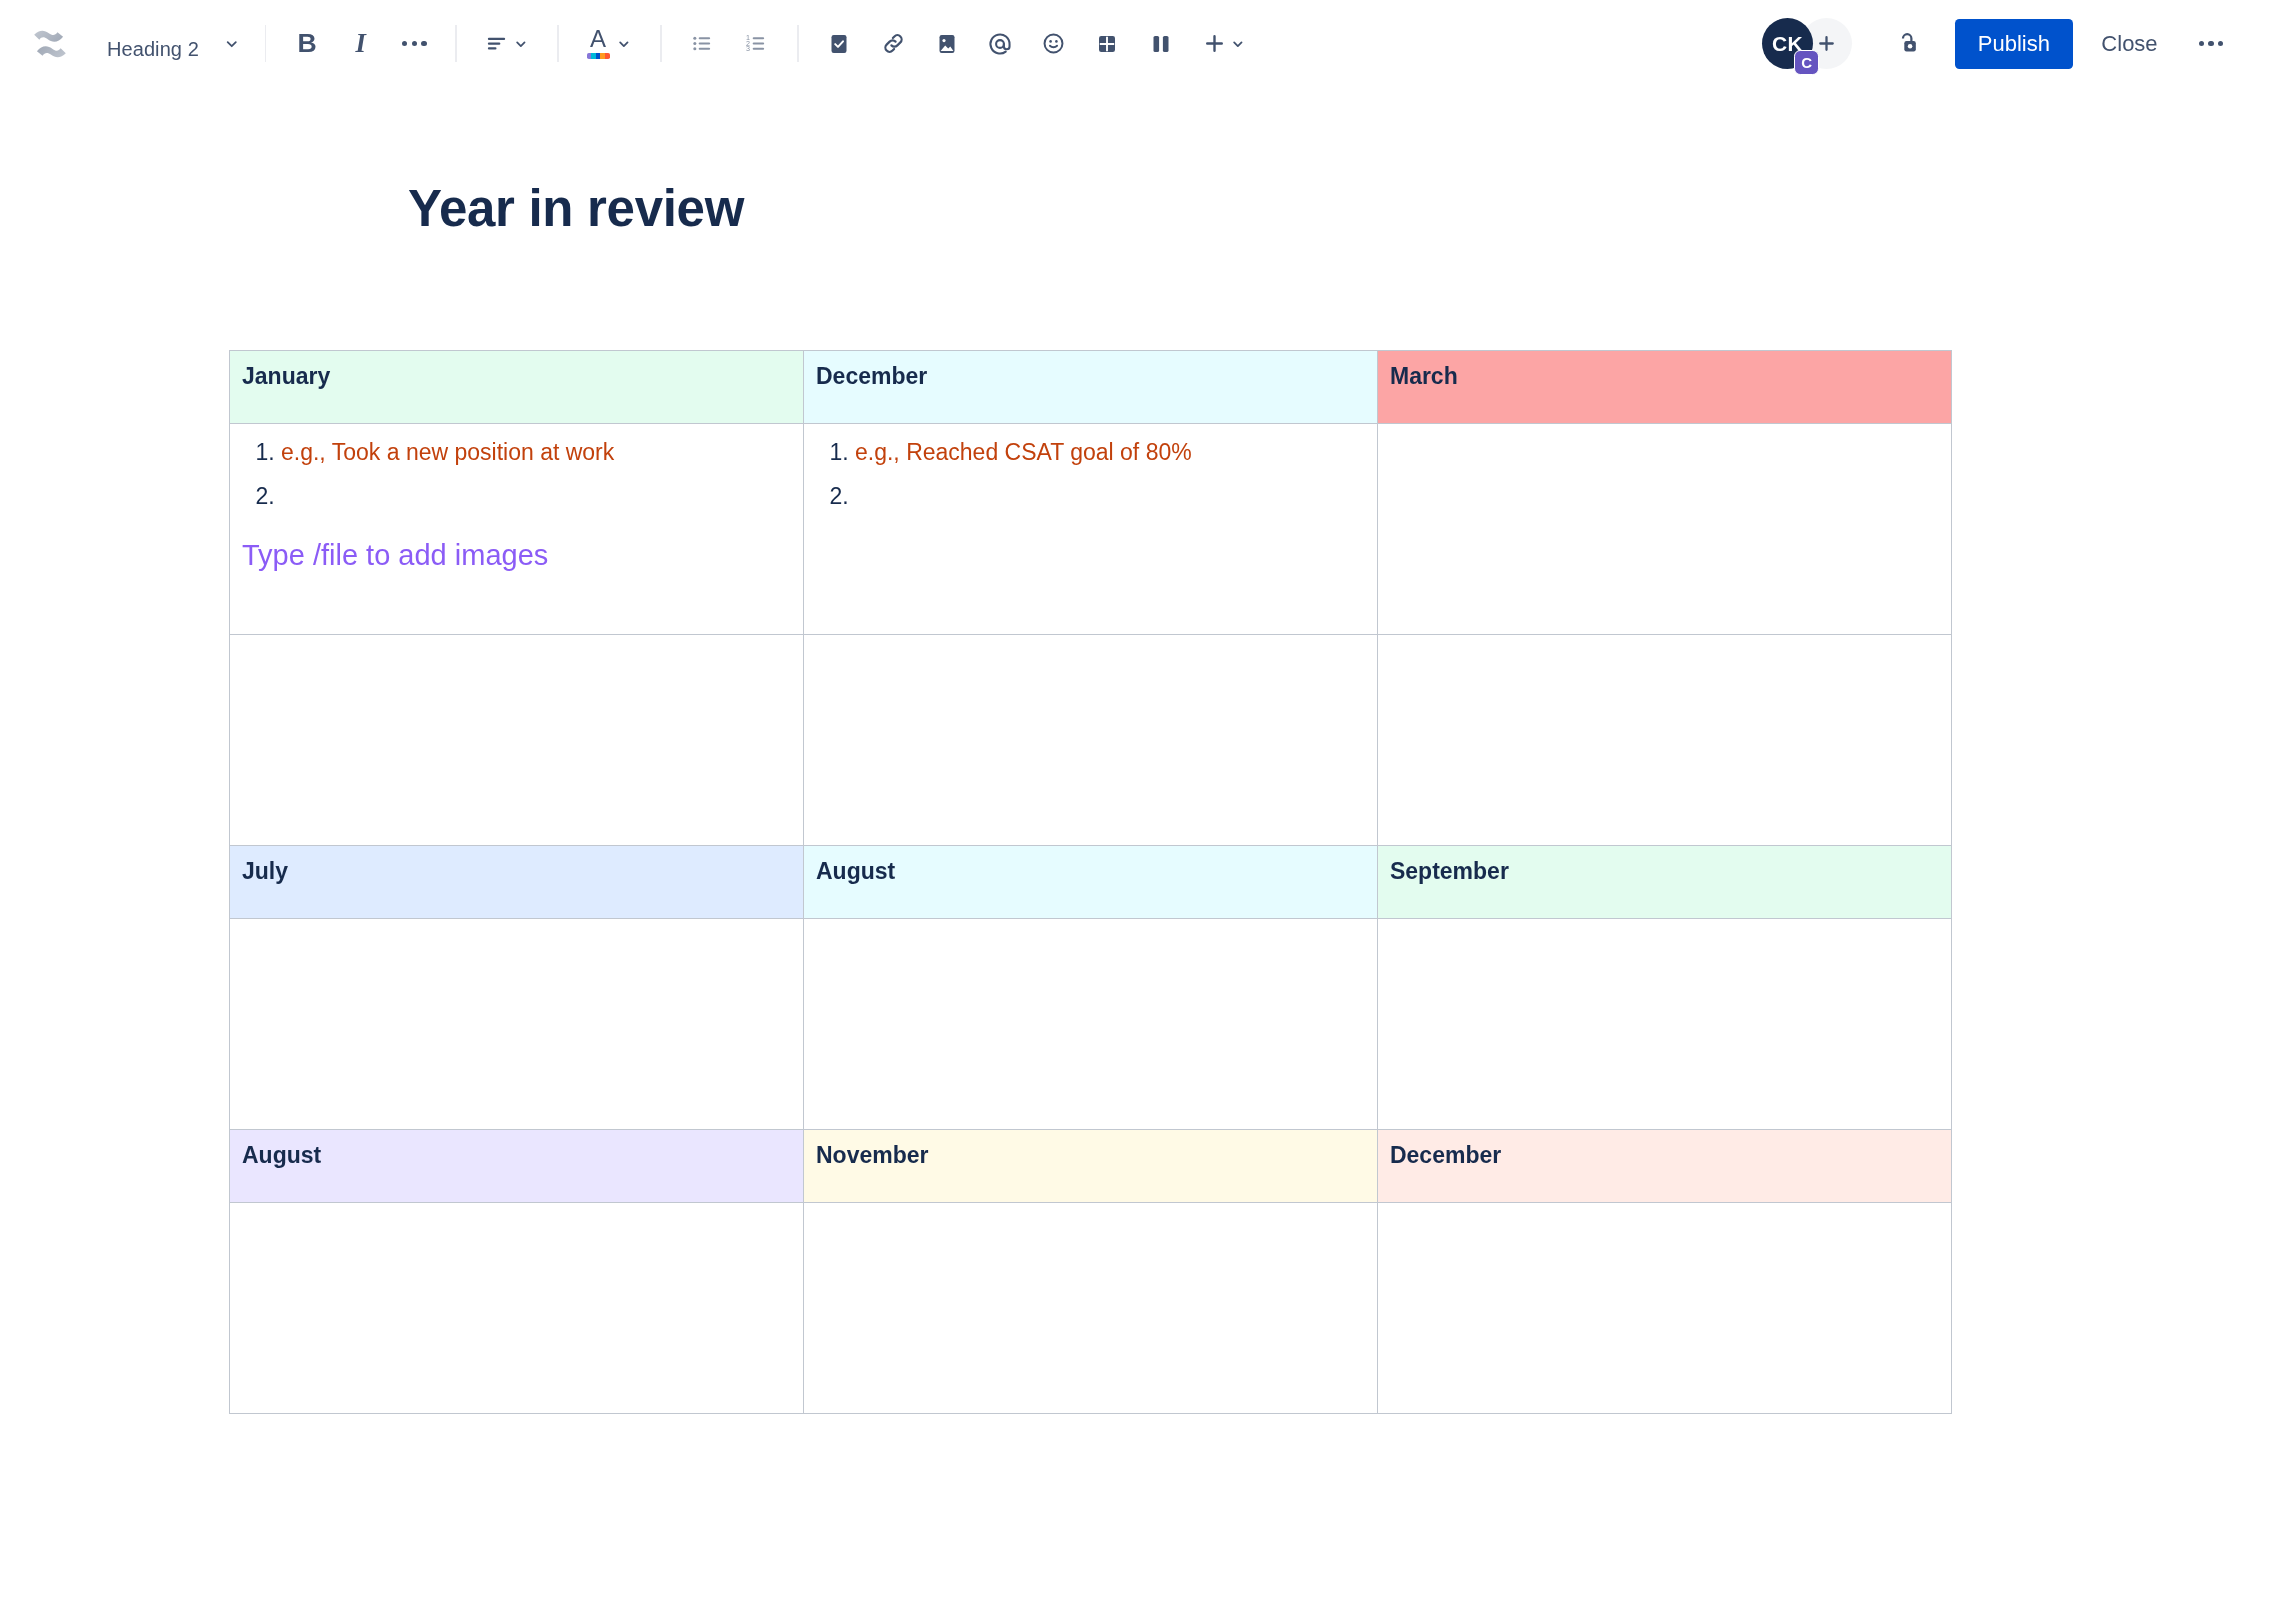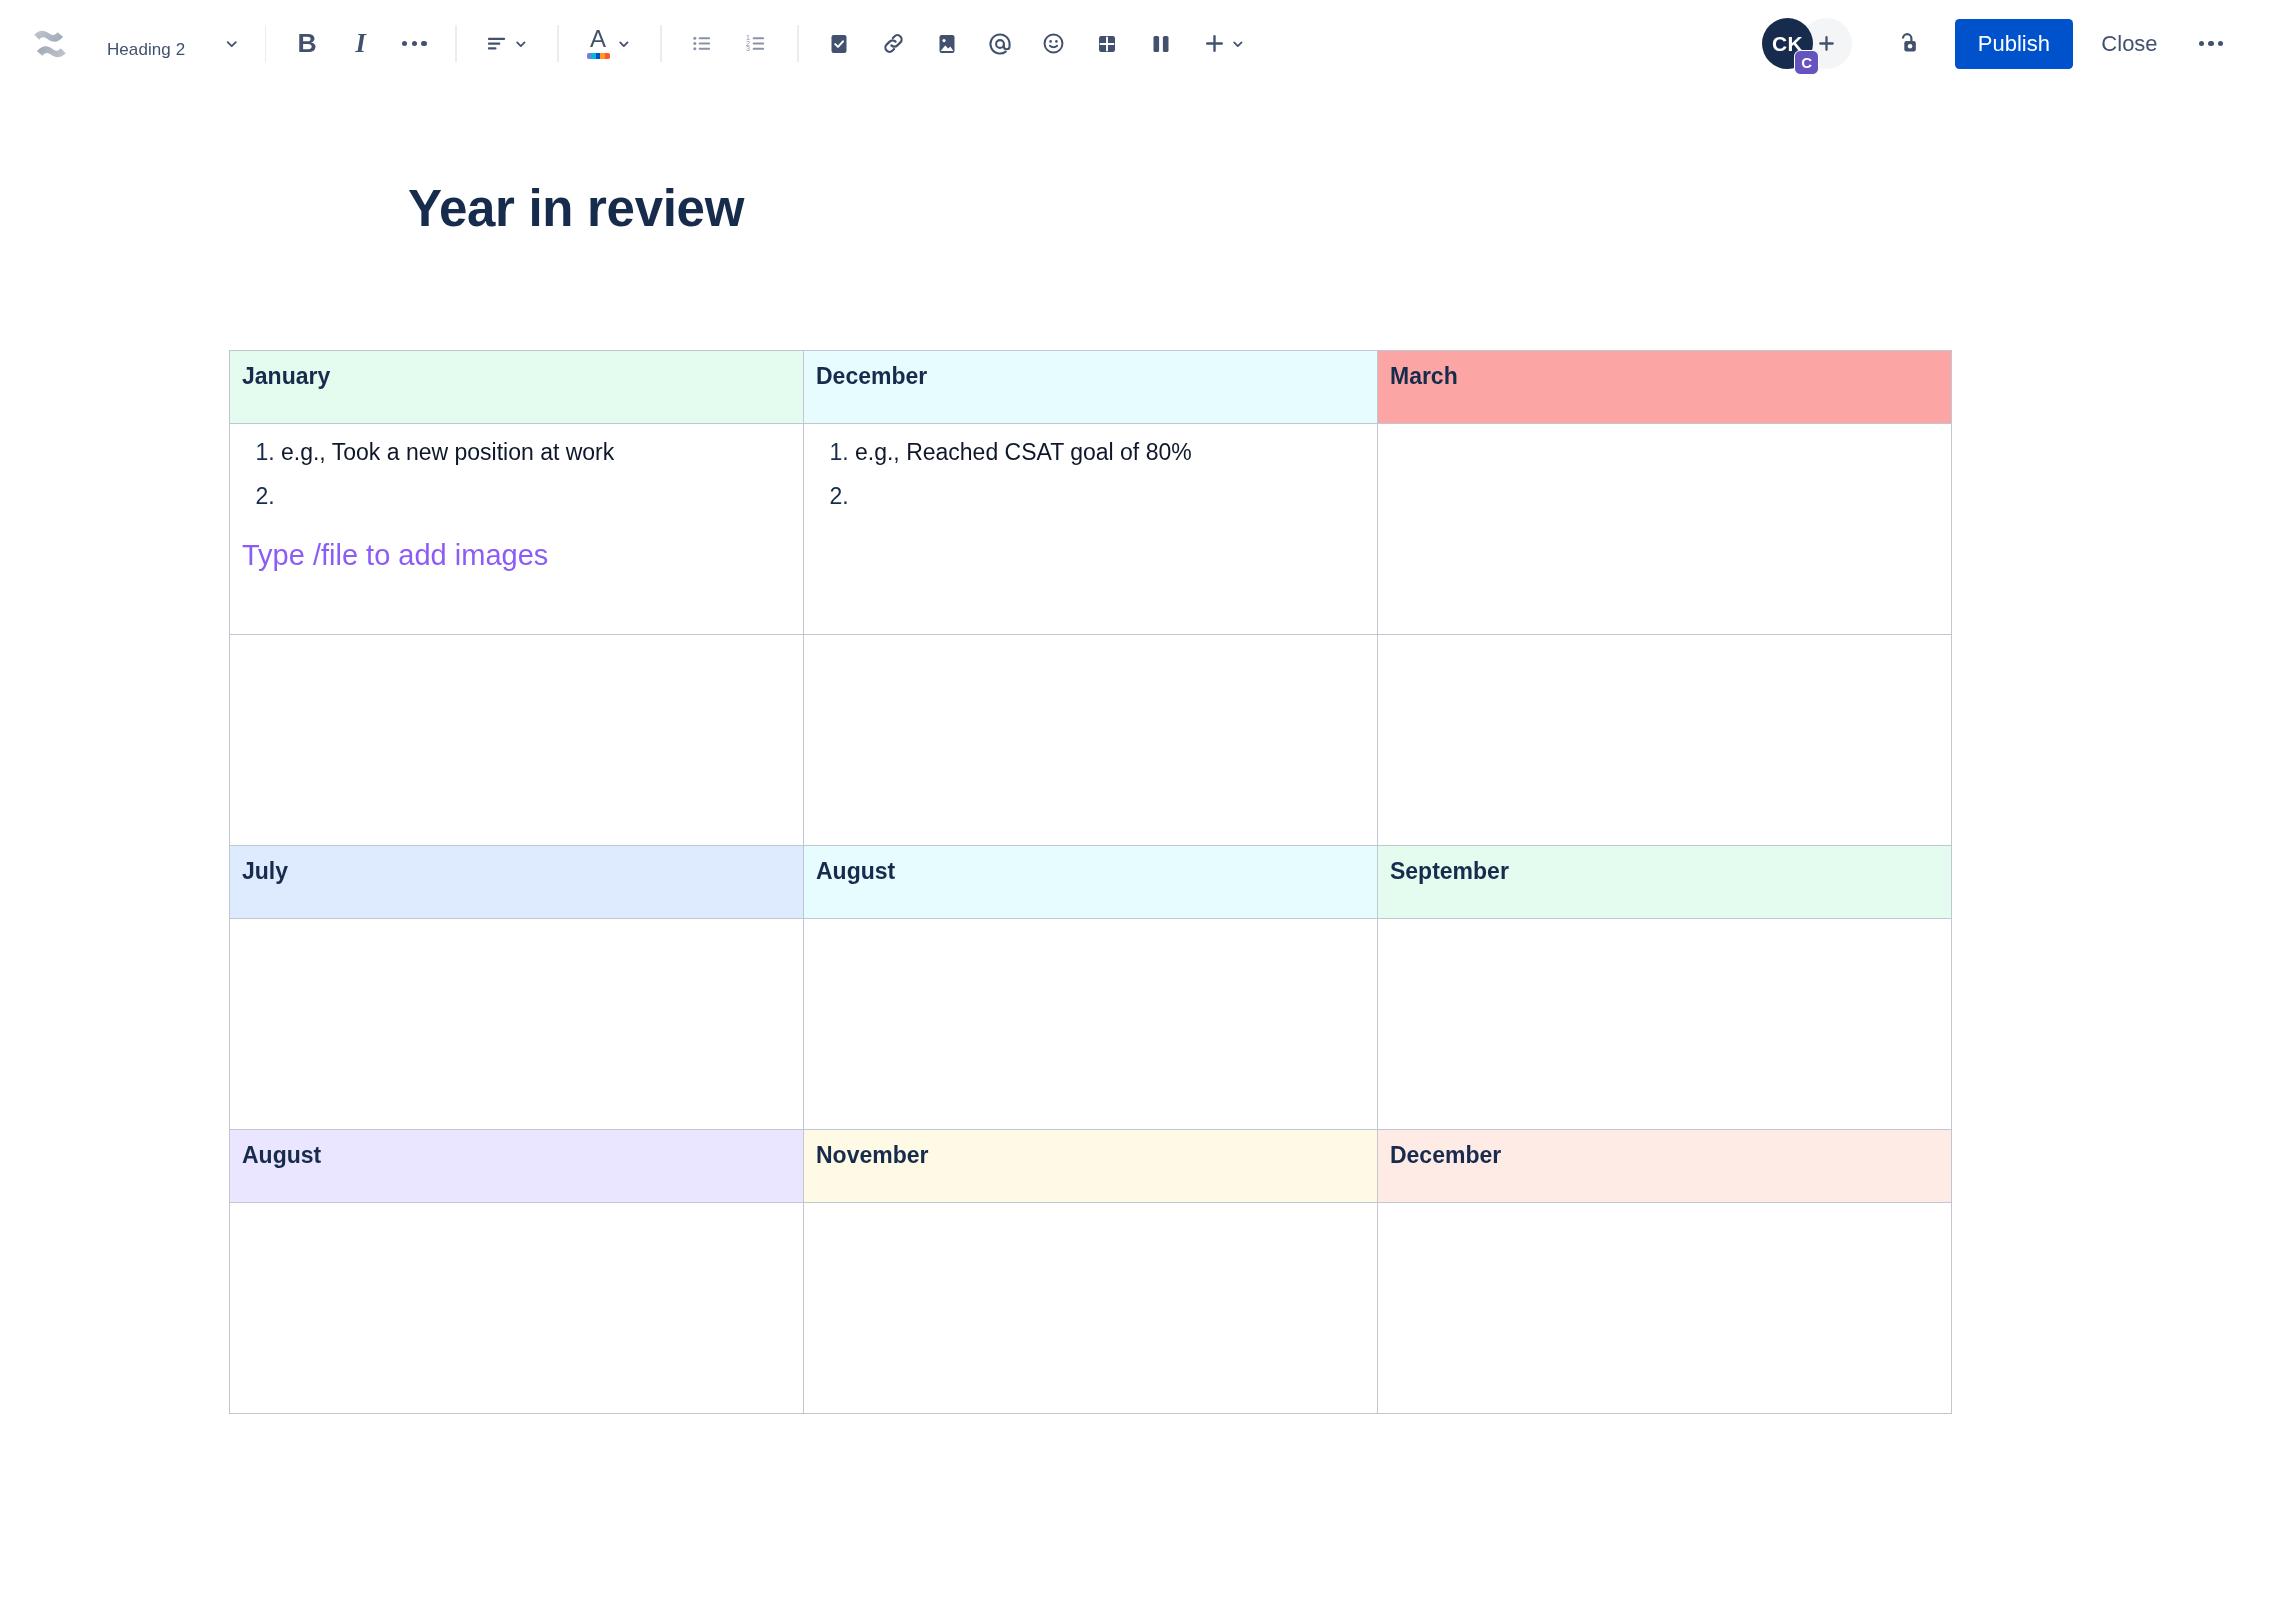--- a/index.html
+++ b/index.html
@@ -38,21 +38,21 @@
 
   .style-select {
     display: flex; align-items: center;
     height: 50px;
     padding: 0 8.9px 0 12.4px;
     border-radius: 5.3px;
     cursor: pointer;
     min-width: 156px;
   }
   .style-select-label {
-    font-size: 17px;
+    font-size: 20px;
     color: #42526e;
     letter-spacing: 0.1px;
     white-space: nowrap;
     margin-top: 12px;
   }
   .caret {
     margin-left: auto;
     padding-left: 12.4px;
     display: flex; align-items: center;
   }
@@ -186,21 +186,21 @@
     padding-left: 39px;
     list-style: decimal;
     color: #172b4d;
     font-size: 23px;
   }
   ol.cell-list li {
     margin: 0 0 10.6px 0;
     line-height: 1.45;
   }
   ol.cell-list li .ph {
-    color: #0f172a;
+    color: #c2410c;
   }
   ol.cell-list li.empty { min-height: 34px; }
   .file-hint {
     margin-top: 19.5px;
     font-size: 29px;
     color: #8b5cf6;
     line-height: 1.45;
   }
   .empty-block { min-height: 0.9px; }
 </style>

